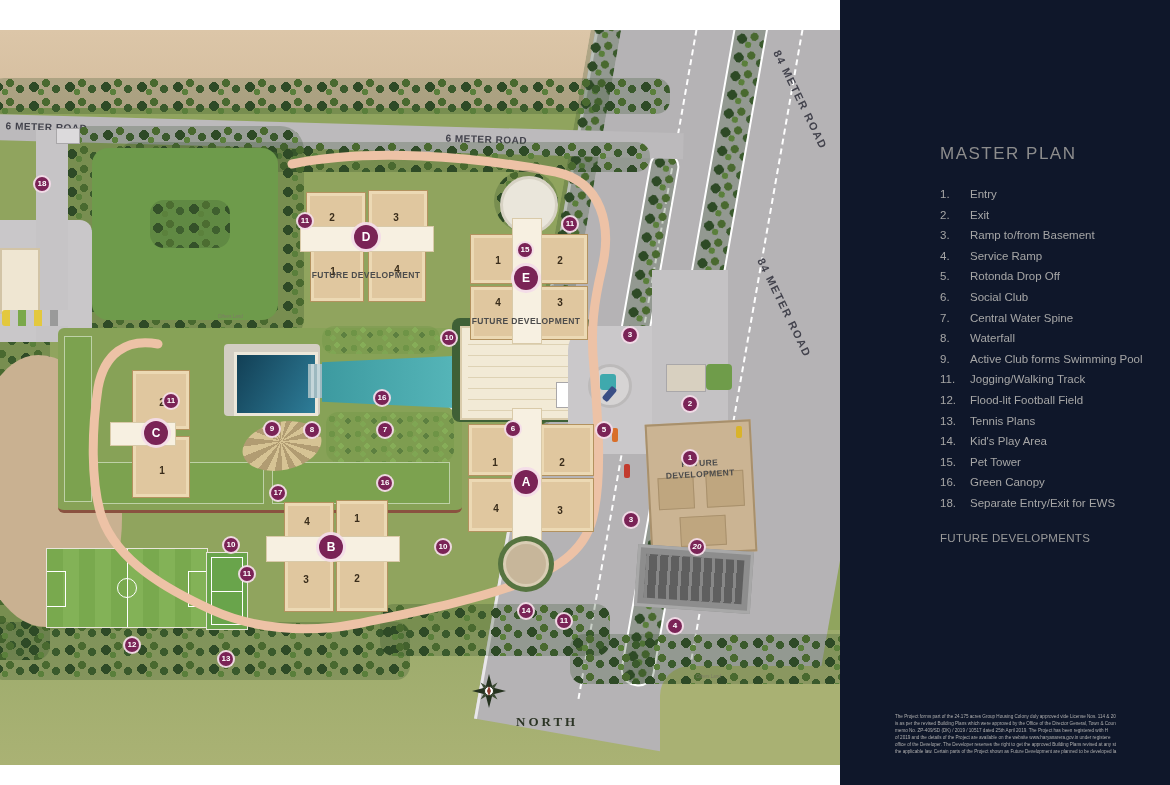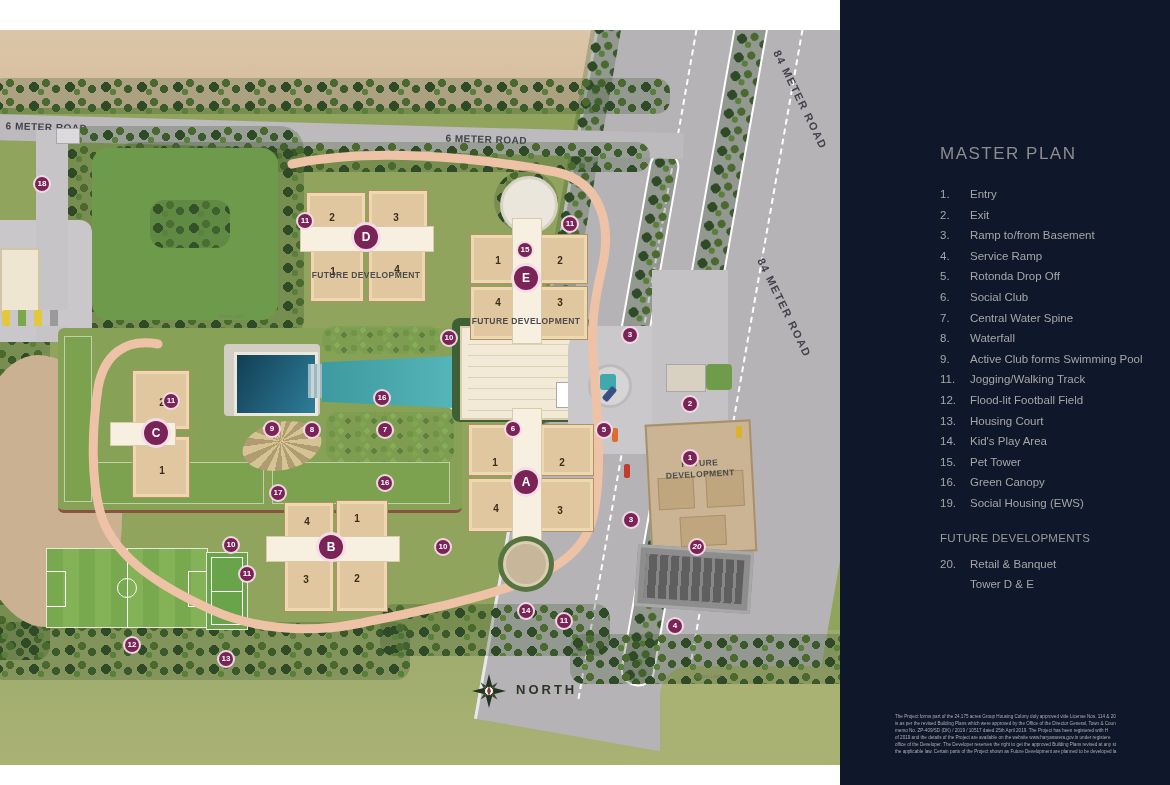--- a/index.html
+++ b/index.html
@@ -209,21 +209,21 @@
     <div class="car" style="left:612px;top:398px;width:6px;height:14px;background:#d96f2a;"></div>
     <div class="car" style="left:624px;top:434px;width:6px;height:14px;background:#c23b2e;"></div>
     <div class="car" style="left:736px;top:396px;width:6px;height:12px;background:#d9b32a;"></div>
 
     <svg width="34" height="34" viewBox="0 0 34 34" style="position:absolute;left:472px;top:644px;">
       <polygon points="17,0 20.5,13.5 34,17 20.5,20.5 17,34 13.5,20.5 0,17 13.5,13.5" fill="#25321f"></polygon>
       <polygon points="17,5 19.5,14.5 29,17 19.5,19.5 17,29 14.5,19.5 5,17 14.5,14.5" fill="#3b4a33" transform="rotate(45 17 17)"></polygon>
       <circle cx="17" cy="17" r="4.5" fill="#fff" stroke="#25321f" stroke-width="1"></circle>
       <polygon points="17,12 19,17 17,22 15,17" fill="#8a3b2e"></polygon>
     </svg>
-    <div class="northtxt" style="left:516px;top:652px;">NORTH</div>
+    <div class="northtxt" style="left:516px;top:684px;font-family:Liberation Serif, serif;">NORTH</div>
 
     <div class="abs" style="left:0;top:0;width:696px;height:735px;margin-top:48px;">
         <div class="mk" style="left: 42px; top: 106px;">18</div>
         <div class="mk" style="left: 305px; top: 143px;">11</div>
         <div class="mk" style="left: 570px; top: 146px;">11</div>
         <div class="mk" style="left: 171px; top: 323px;">11</div>
         <div class="mk" style="left: 247px; top: 496px;">11</div>
         <div class="mk" style="left: 564px; top: 543px;">11</div>
         <div class="mk" style="left: 525px; top: 172px;">15</div>
         <div class="mk" style="left: 449px; top: 260px;">10</div>
@@ -304,57 +304,46 @@
     <span class="llbl">Jogging/Walking Track</span>
   </div>
 
   <div class="lrow">
     <span class="lnum">12.</span>
     <span class="llbl">Flood-lit Football Field</span>
   </div>
 
   <div class="lrow">
     <span class="lnum">13.</span>
-    <span class="llbl">Housing Court</span>
+    <span class="llbl">Tennis Plans</span>
   </div>
 
   <div class="lrow">
     <span class="lnum">14.</span>
     <span class="llbl">Kid's Play Area</span>
   </div>
 
   <div class="lrow">
     <span class="lnum">15.</span>
     <span class="llbl">Pet Tower</span>
   </div>
 
   <div class="lrow">
     <span class="lnum">16.</span>
     <span class="llbl">Green Canopy</span>
   </div>
 
 
-
-  <div class="lrow">
-    <span class="lnum">19.</span>
-    <span class="llbl">Social Housing (EWS)</span>
-  </div>
+  <div class="lrow">
+    <span class="lnum">18.</span>
+    <span class="llbl">Separate Entry/Exit for EWS</span>
+  </div>
+
 </div>
       <div class="fhdr">FUTURE DEVELOPMENTS</div>
-      <div id="legend-future-items">
-  <div class="lrow">
-    <span class="lnum">20.</span>
-    <span class="llbl">Retail &amp; Banquet</span>
-  </div>
-
-  <div class="lrow">
-    <span class="lnum"></span>
-    <span class="llbl">Tower D &amp; E</span>
-  </div>
-</div>
     </div>
     <div class="disc" id="legend-disclaimer">
         <div class="dline">The Project forms part of the 24.175 acres Group Housing Colony duly approved vide License Nos. 114 &amp; 20</div>
         <div class="dline">is as per the revised Building Plans which were approved by the Office of the Director General, Town &amp; Coun</div>
         <div class="dline">memo No. ZP-409/SD (DK) / 2019 / 10517 dated 25th April 2019. The Project has been registered with H</div>
         <div class="dline">of 2019 and the details of the Project are available on the website www.haryanarera.gov.in under registere</div>
         <div class="dline">office of the Developer. The Developer reserves the right to get the approved Building Plans revised at any st</div>
         <div class="dline">the applicable law. Certain parts of the Project shown as Future Development are planned to be developed la</div>
       </div>
   </div>

